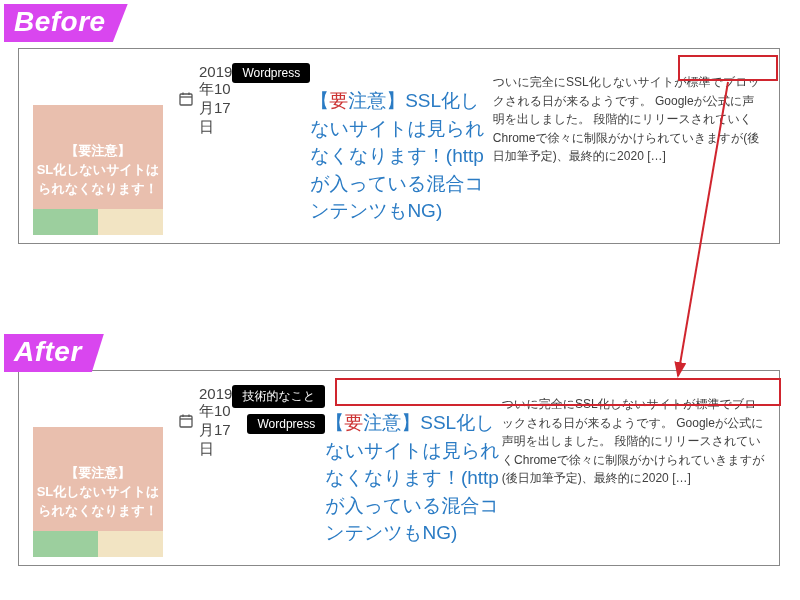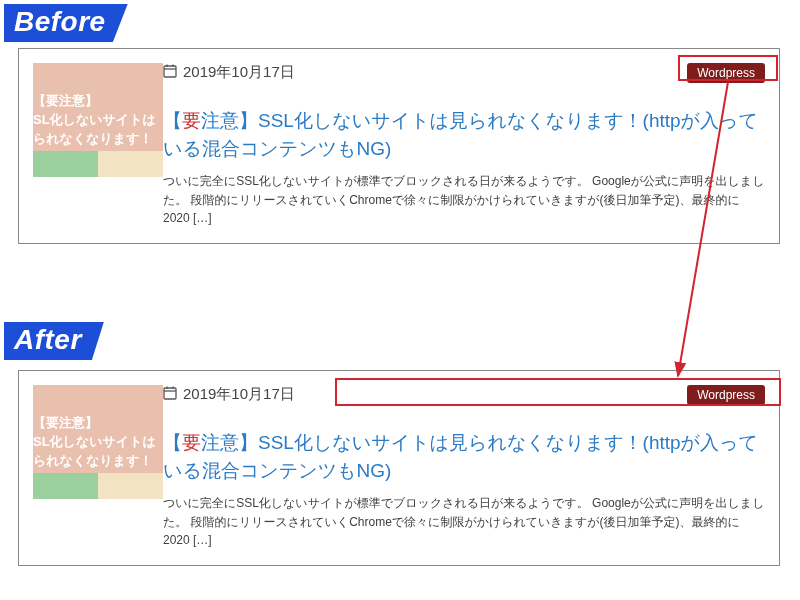--- a/index.html
+++ b/index.html
@@ -8,78 +8,80 @@
     height: 600px;
     background: #ffffff;
     font-family: "Hiragino Sans", "Meiryo", "Yu Gothic", sans-serif;
     position: relative;
     overflow: hidden;
   }
 
   .badge-label {
     position: absolute;
     left: 4px;
-    background: #1d4ed8;
+    background: #d946ef;
     color: #fff;
     font-family: "Arial Black", "Arial", sans-serif;
     font-weight: 900;
     font-style: italic;
     font-size: 28px;
     padding: 2px 22px 4px 10px;
     clip-path: polygon(0 0, 100% 0, 88% 100%, 0 100%);
     letter-spacing: 0.5px;
     z-index: 10;
   }
   #badge-before { top: 4px; }
-  #badge-after  { top: 322px; }
+  #badge-after  { top: 334px; }
 
   .card {
     position: absolute;
     left: 18px;
     width: 762px;
     height: 196px;
     border: 1px solid #888;
     background: #fff;
     display: flex;
     padding: 14px 14px 14px 14px;
   }
   #card-before { top: 48px; }
   #card-after  { top: 370px; }
 
   .thumb {
     width: 130px;
-    height: 114px;
+    height: 130px;
     flex: 0 0 130px;
     background: #e9bfae;
     position: relative;
     display: flex;
     flex-direction: column;
     justify-content: center;
-    align-items: flex-start;
+    align-items: center;
     color: #fff;
     font-weight: 700;
     text-align: center;
+    margin-top: 42px;
   }
   .thumb .ov-line1 { font-size: 13px; }
   .thumb .ov-line2 { font-size: 13px; line-height: 1.3; margin-top:2px;}
   .thumb-bottom {
     position: absolute;
     left: 0; right: 0; bottom: 0;
     height: 26px;
     display: flex;
   }
   .thumb-bottom > div { flex: 1; }
   .kb-green { background: #9ccf9e; }
   .kb-beige { background: #f2e4c3; }
 
   .card-body {
     flex: 1;
+    padding-left: 16px;
     position: relative;
     display: flex;
-    flex-direction: column;
+    flex-direction: row;
   }
 
   .meta-row {
     display: flex;
     align-items: flex-start;
     justify-content: space-between;
     font-size: 15px;
     color: #444;
   }
   .meta-left {
@@ -93,21 +95,21 @@
   }
 
   .tags {
     display: flex;
     flex-wrap: wrap;
     gap: 6px;
     justify-content: flex-end;
     max-width: 460px;
   }
   .tag {
-    background: #7f1d1d;
+    background: #000000;
     color: #fff;
     font-size: 12px;
     padding: 3px 10px 3px 10px;
     border-radius: 3px;
     white-space: nowrap;
   }
 
   .post-title {
     color: #2a7bc4;
     font-size: 19px;
@@ -202,20 +204,21 @@
           <svg width="14" height="14" viewBox="0 0 14 14">
               <rect x="1" y="2" width="12" height="11" rx="1" fill="none" stroke="#555" stroke-width="1.3"></rect>
               <line x1="1" y1="5" x2="13" y2="5" stroke="#555" stroke-width="1.3"></line>
               <line x1="4" y1="0.5" x2="4" y2="3" stroke="#555" stroke-width="1.3"></line>
               <line x1="10" y1="0.5" x2="10" y2="3" stroke="#555" stroke-width="1.3"></line>
             </svg>
         </span>
         <span>2019年10月17日</span>
       </div>
       <div class="tags">
+        <span class="tag">技術的なこと</span>
         <span class="tag">Wordpress</span>
       </div>
     </div>
     <div class="post-title">
       <span>【</span><span class="red">要</span><span>注意】SSL化しないサイトは見られなくなります！(httpが入っている混合コンテンツもNG)</span>
     </div>
     <div class="excerpt">ついに完全にSSL化しないサイトが標準でブロックされる日が来るようです。 Googleが公式に声明を出しました。 段階的にリリースされていくChromeで徐々に制限がかけられていきますが(後日加筆予定)、最終的に2020 […]</div>
   </div>
 </div>
 

